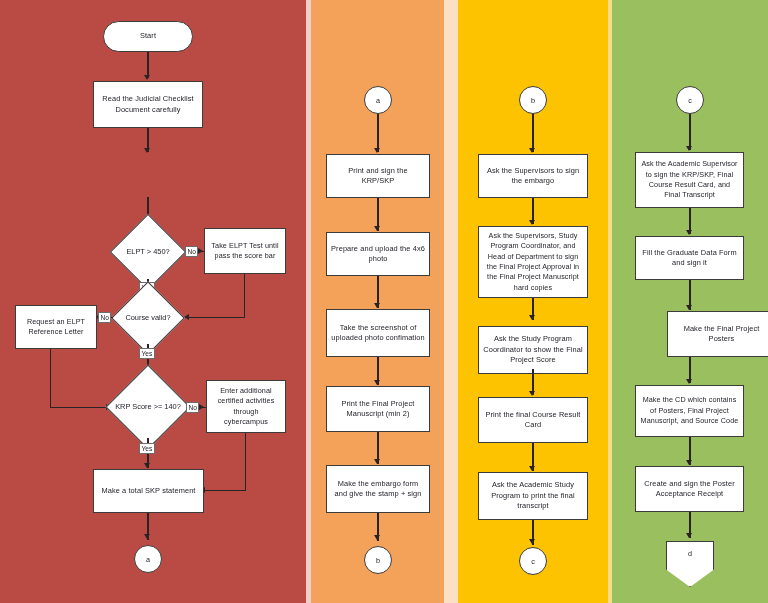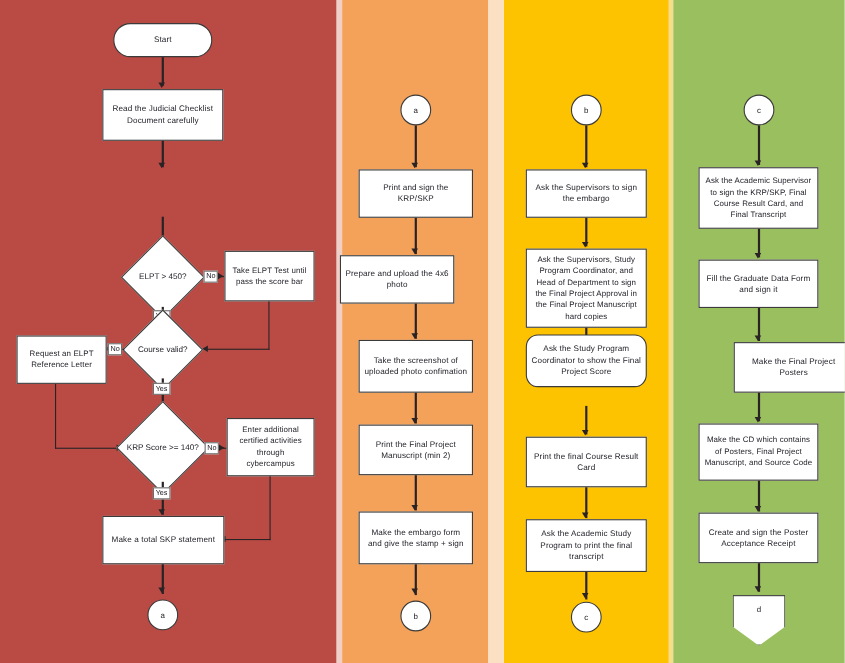--- a/index.html
+++ b/index.html
@@ -162,21 +162,21 @@
   <div class="connector" style="left:364px;top:86px;width:28px;height:28px;">a</div>
 
   <div class="ln lnv" style="left:377.3px;top:114px;height:38px;"></div>
   <div class="arw arw-d" style="left:374.4px;top:148px;"></div>
 
   <div class="node" style="left:326px;top:154px;width:104px;height:44px;">Print and sign the KRP/SKP</div>
 
   <div class="ln lnv" style="left:377.3px;top:198px;height:33px;"></div>
   <div class="arw arw-d" style="left:374.4px;top:226px;"></div>
 
-  <div class="node" style="left:309px;top:232px;width:104px;height:44px;">Prepare and upload the 4x6 photo</div>
+  <div class="node" style="left:326px;top:232px;width:104px;height:44px;">Prepare and upload the 4x6 photo</div>
 
   <div class="ln lnv" style="left:377.3px;top:276px;height:32px;"></div>
   <div class="arw arw-d" style="left:374.4px;top:303px;"></div>
 
   <div class="node" style="left:326px;top:309px;width:104px;height:48px;">Take the screenshot of uploaded photo confimation</div>
 
   <div class="ln lnv" style="left:377.3px;top:357px;height:28px;"></div>
   <div class="arw arw-d" style="left:374.4px;top:380px;"></div>
 
   <div class="node" style="left:326px;top:386px;width:104px;height:46px;">Print the Final Project Manuscript (min 2)</div>
@@ -199,21 +199,21 @@
   <div class="node" style="left:478px;top:154px;width:110px;height:44px;">Ask the Supervisors to sign the embargo</div>
 
   <div class="ln lnv" style="left:532.3px;top:198px;height:26px;"></div>
   <div class="arw arw-d" style="left:529.4px;top:220px;"></div>
 
   <div class="node small" style="left:478px;top:226px;width:110px;height:72px;">Ask the Supervisors, Study Program Coordinator, and Head of Department to sign the Final Project Approval in the Final Project Manuscript hard copies</div>
 
   <div class="ln lnv" style="left:532.3px;top:298px;height:22px;"></div>
   <div class="arw arw-d" style="left:529.4px;top:315px;"></div>
 
-  <div class="node" style="left:478px;top:304px;width:110px;height:48px;border-radius:11px;">Ask the Study Program Coordinator to show the Final Project Score</div>
+  <div class="node" style="left:478px;top:326px;width:110px;height:48px;">Ask the Study Program Coordinator to show the Final Project Score</div>
 
   <div class="ln lnv" style="left:532.3px;top:369px;height:26px;"></div>
   <div class="arw arw-d" style="left:529.4px;top:391px;"></div>
 
   <div class="node" style="left:478px;top:397px;width:110px;height:46px;">Print the final Course Result Card</div>
 
   <div class="ln lnv" style="left:532.3px;top:443px;height:28px;"></div>
   <div class="arw arw-d" style="left:529.4px;top:466px;"></div>
 
   <div class="node" style="left:478px;top:472px;width:110px;height:48px;">Ask the Academic Study Program to print the final transcript</div>

